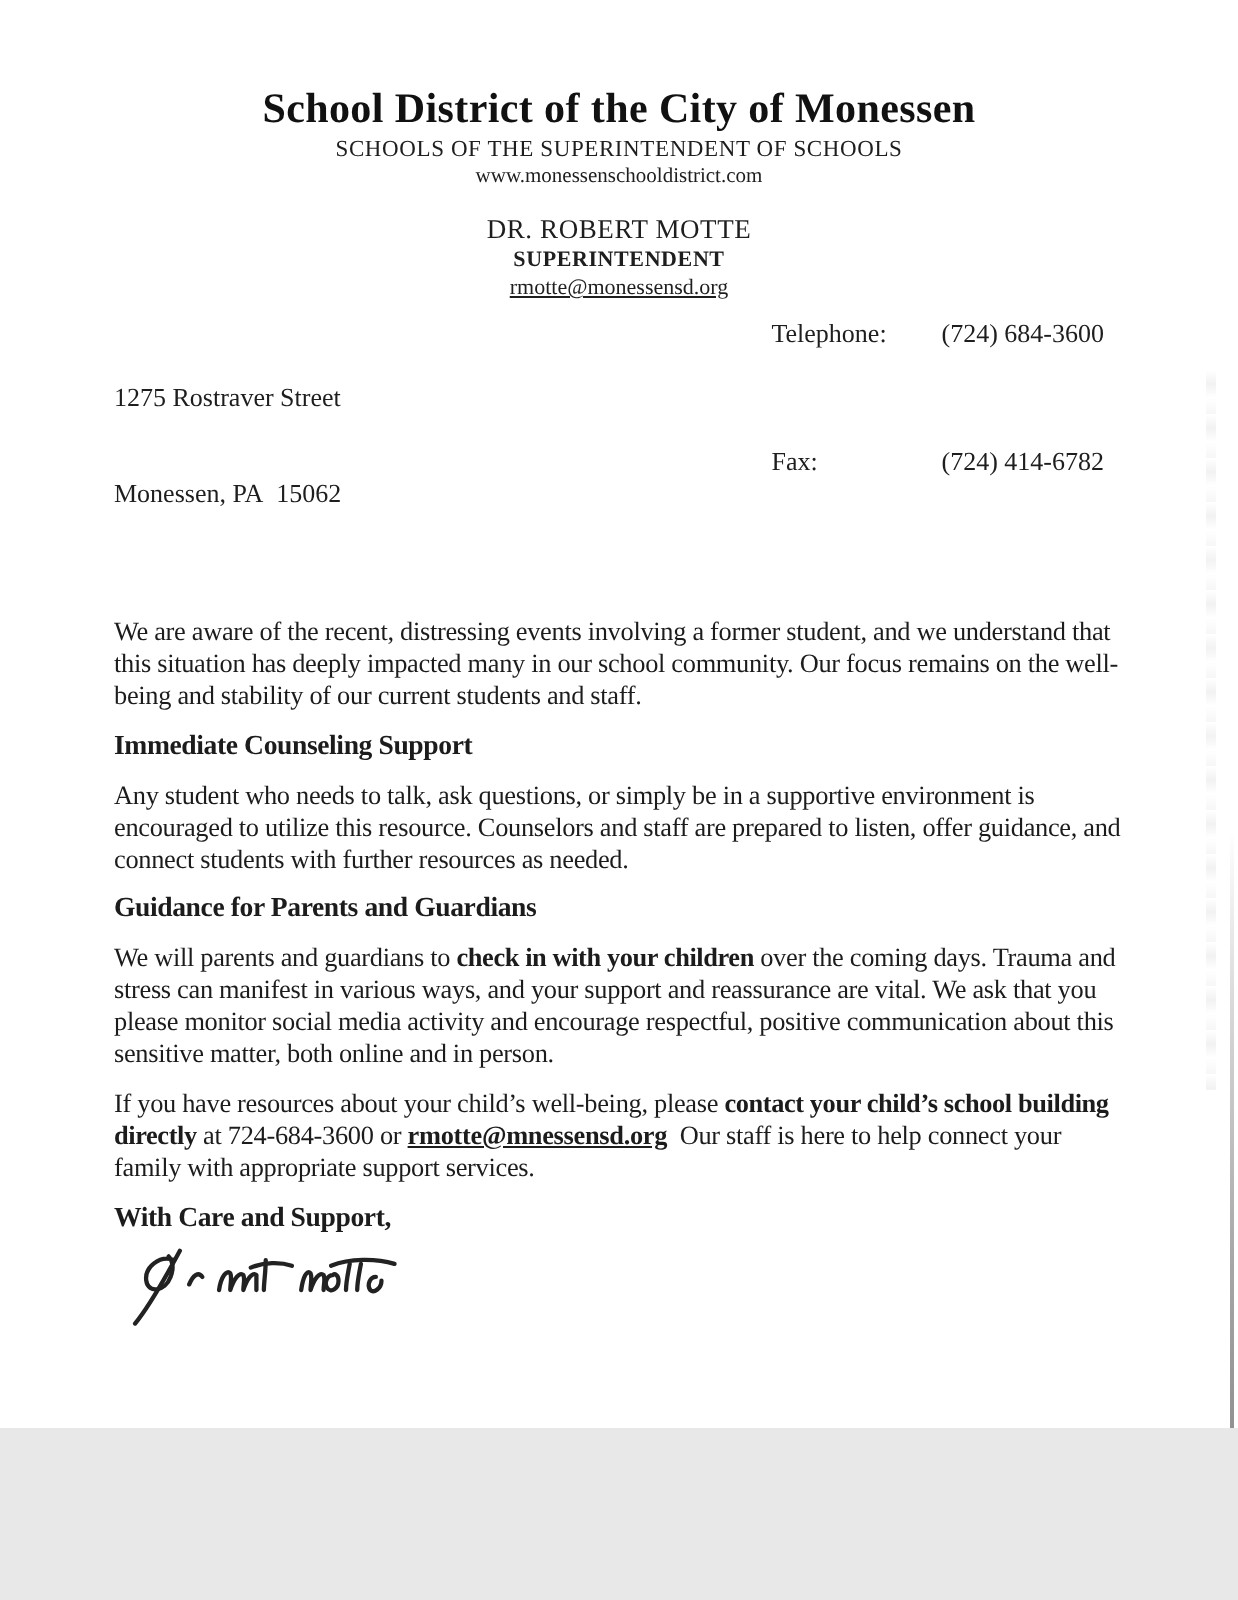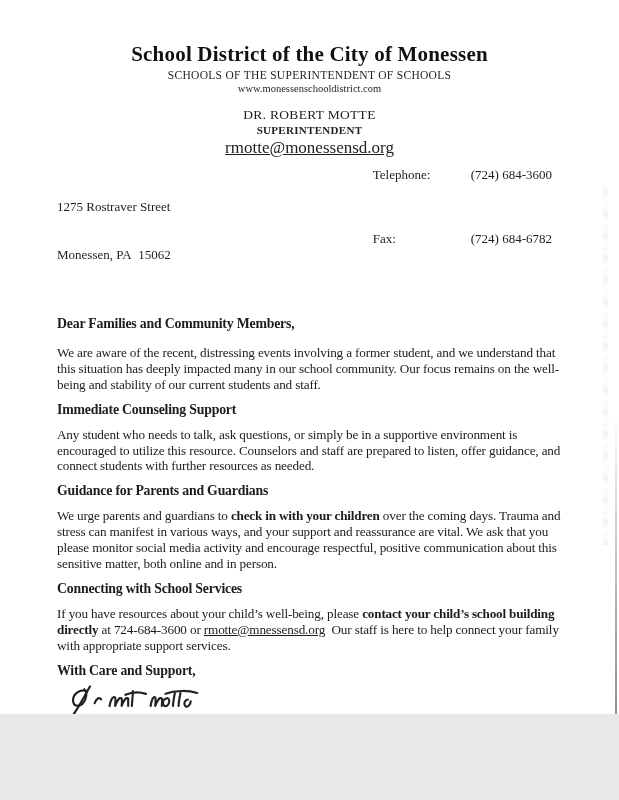--- a/index.html
+++ b/index.html
@@ -31,39 +31,39 @@
   .website-line {
     margin-top: 2px;
     font-size: 10.5px;
     text-align: center;
   }
   .supt-block { margin-top: 13px; }
   .supt-name { font-size: 13.5px; letter-spacing: 0.3px; }
   .supt-role { margin-top: 1px; font-size: 11px; letter-spacing: 0.3px; font-weight: bold; }
   .supt-email {
     margin-top: 2px;
-    font-size: 17px;
+    font-size: 11px;
     text-decoration: underline;
   }
 
   
   .contact-row {
     display: flex;
     padding: 0 57px;
     margin-top: 9px;
     font-size: 13px;
     line-height: 16px;
   }
   .address-block { white-space: pre; }
   .phone-block {
     margin-left: auto;
     margin-right: 10px;
     display: grid;
     grid-template-columns: 72px auto;
-    column-gap: 26px;
+    column-gap: 13px;
   }
 
   
   .letter-body {
     padding: 0 57px;
     margin-top: 21px;
     font-size: 13.2px;
     line-height: 15.9px;
     letter-spacing: -0.15px;
     color: #1c1c1c;
@@ -71,21 +71,21 @@
   .salutation, .section-heading, .closing {
     font-weight: bold;
     font-size: 13.8px;
     letter-spacing: -0.2px;
   }
   .salutation { margin: 0 0 13px 0; }
   .para { margin: 0 0 9px 0; }
   .section-heading { margin: 4px 0 9px 0; }
   .closing { margin: 4px 0 6px 0; }
   .para b { letter-spacing: -0.2px; }
-  .underline { text-decoration: underline; }
+  .underline { text-decoration: underline; font-weight: bold; }
 
   
   .signature-wrap { margin: 4px 0 14px 4px; }
 
   
   .scan-line {
     position: absolute;
     left: 615px;
     top: 415px;
     width: 2px;
@@ -126,40 +126,38 @@
 
   <div class="contact-row">
     <div class="address-block">
       <div>1275 Rostraver Street</div>
       <div>Monessen, PA&nbsp; 15062</div>
     </div>
     <div class="phone-block">
       <span>Telephone:</span>
       <span>(724) 684-3600</span>
       <span>Fax:</span>
-      <span>(724) 684-6782</span>
+      <span>(724) 414-6782</span>
     </div>
   </div>
 
   <div class="letter-body">
 
-    <div class="salutation">Dear Families and Community Members,</div>
 
     <p class="para"><span>We are aware of the recent, distressing events involving a former student, and we understand that this situation has deeply impacted many in our school community. Our focus remains on the well-being and stability of our current students and staff.</span></p>
 
     <div class="section-heading">Immediate Counseling Support</div>
 
 
     <p class="para"><span>Any student who needs to talk, ask questions, or simply be in a supportive environment is encouraged to utilize this resource. Counselors and staff are prepared to listen, offer guidance, and connect students with further resources as needed.</span></p>
 
     <div class="section-heading">Guidance for Parents and Guardians</div>
 
-    <p class="para"><span>We urge parents and guardians to </span><b>check in with your children</b><span> over the coming days. Trauma and stress can manifest in various ways, and your support and reassurance are vital. We ask that you please monitor social media activity and encourage respectful, positive communication about this sensitive matter, both online and in person.</span></p>
+    <p class="para"><span>We will parents and guardians to </span><b>check in with your children</b><span> over the coming days. Trauma and stress can manifest in various ways, and your support and reassurance are vital. We ask that you please monitor social media activity and encourage respectful, positive communication about this sensitive matter, both online and in person.</span></p>
 
-    <div class="section-heading">Connecting with School Services</div>
 
     <p class="para"><span>If you have resources about your child’s well-being, please </span><b>contact your child’s school building directly</b><span> at 724-684-3600 or </span><span class="underline">rmotte@mnessensd.org</span><span>&nbsp; Our staff is here to help connect your family with appropriate support services.</span></p>
 
 
     <div class="closing">With Care and Support,</div>
 
     <div class="signature-wrap">
       <svg width="140" height="44" viewBox="0 0 150 46" fill="none" stroke="#222222" stroke-width="2.3" stroke-linecap="round" stroke-linejoin="round">
         <path d="M28,7 C20,4 12,11 13,18 C14,25 23,24 26,16 C28,11 27,7 25,5"></path>
         <path d="M31,2 C25,13 16,30 7,41"></path>

